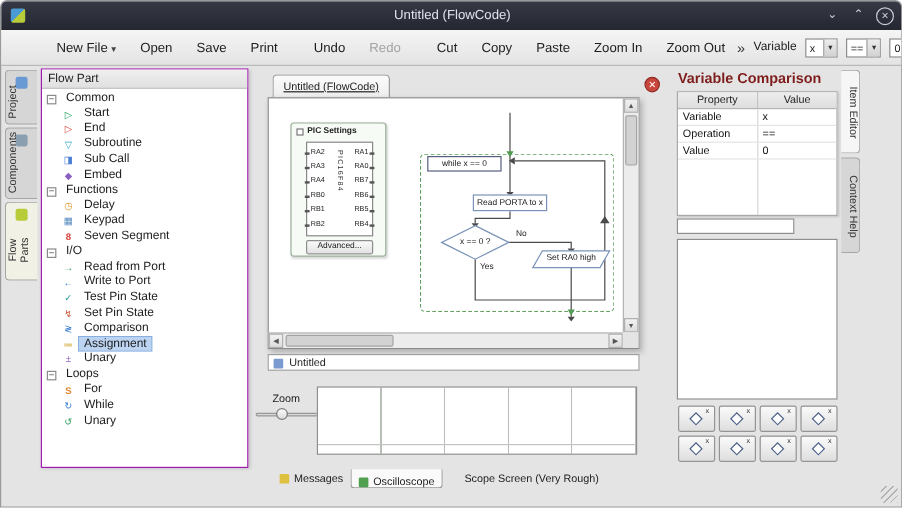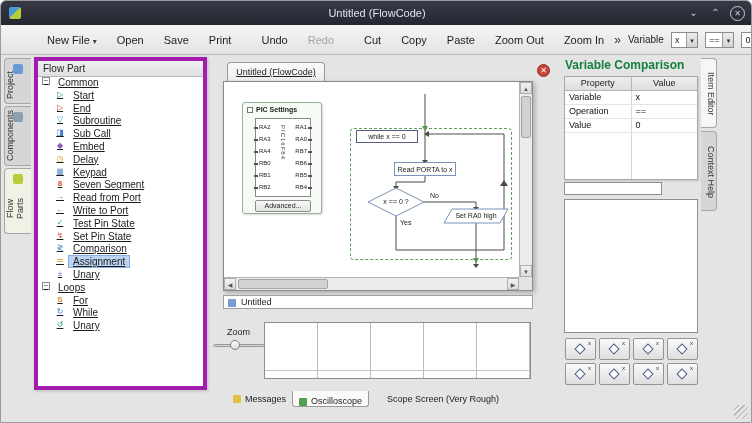--- a/index.html
+++ b/index.html
@@ -28,23 +28,23 @@
   .combo .drop{width:11px;background:linear-gradient(#ececec,#d2d2d2);border-left:1px solid #9a9a9a;text-align:center;}
   .combo .drop::after{content:"▾";font-size:7px;color:#333;line-height:14px;}
 
   
   .ltab{position:absolute;left:3px;width:27px;background:#d6d6d6;border:1px solid #a6a6a6;border-right:none;border-radius:4px 0 0 4px;}
   .ltab.active{background:#f1f1e6;}
   .ltab .ic{position:absolute;top:5px;left:8px;width:10px;height:10px;border-radius:2px;}
   .ltab .txt{position:absolute;top:18px;bottom:4px;left:0;right:0;writing-mode:vertical-rl;transform:rotate(180deg);font-size:9px;color:#333;text-align:center;}
 
   
-  .tree{position:absolute;left:33px;top:56px;width:173px;height:333px;background:#fff;border:4px solid #a21caf;box-shadow:1px 1px 3px rgba(0,0,0,.18);}
+  .tree{position:absolute;left:33px;top:56px;width:173px;height:333px;background:#fff;border:1px solid #a21caf;box-shadow:1px 1px 3px rgba(0,0,0,.18);}
   .tree-head{height:16px;background:linear-gradient(#f0f0f0,#e0e0e0);border-bottom:1px solid #b8b8b8;font-size:10px;line-height:15px;padding-left:5px;color:#222;}
-  .t-group,.t-item{height:12.8px;display:flex;align-items:flex-start;font-size:10px;color:#1c1c1c;white-space:nowrap;text-decoration:underline;}
+  .t-group,.t-item{height:12.8px;display:flex;align-items:flex-end;font-size:10px;color:#1c1c1c;white-space:nowrap;}
   .t-group{padding-left:4px;}
   .t-item{padding-left:17px;}
   .exp{width:8px;height:8px;border:1px solid #8a8a8a;background:#fff;font-size:8px;line-height:6px;text-align:center;color:#444;margin-right:4px;flex:0 0 auto;}
   .exp::before{content:"−";}
   .t-ic{width:10px;margin-right:4px;font-size:8px;text-align:center;flex:0 0 auto;}
   .t-label{padding:0 4px;}
   .t-item.sel .t-label{background:#bcd4f2;outline:1px solid #86aede;}
 
   
   .doc-tab{position:absolute;left:226px;top:61px;width:98px;height:20px;background:linear-gradient(#fbfbfb,#ededed);border:1px solid #9a9a9a;border-bottom:none;border-radius:4px 4px 0 0;font-size:9px;text-align:center;line-height:19px;text-decoration:underline;color:#222;}
@@ -85,21 +85,21 @@
   .slider{position:absolute;left:212px;top:338px;width:52px;height:12px;}
   .slider .track{position:absolute;left:0;right:0;top:5px;height:3px;background:#d8d8d8;border:1px solid #979797;border-radius:2px;}
   .slider .thumb{position:absolute;left:17px;top:1px;width:10px;height:10px;border-radius:50%;background:linear-gradient(#fbfbfb,#dcdcdc);border:1px solid #7e7e7e;}
   .scope{position:absolute;left:263px;top:321px;width:267px;height:57px;background:#fff;border:1px solid #8e8e8e;background-image:repeating-linear-gradient(to right,transparent 0 52px,#b6beb6 52px 53px);}
   .scope-baseline{position:absolute;left:0;right:0;bottom:7px;height:1px;background:#c4c4c4;}
   .btab{position:absolute;top:390px;height:16px;display:flex;align-items:center;gap:4px;padding:0 6px;font-size:9px;color:#222;}
   .btab.active{background:#fafafa;border:1px solid #9a9a9a;border-top:none;border-radius:0 0 3px 3px;}
   .btab .bic{width:8px;height:8px;border-radius:1px;flex:0 0 auto;}
 
   
-  .rp-title{position:absolute;left:564px;top:57px;font-size:12px;font-weight:bold;color:#15803d;}
+  .rp-title{position:absolute;left:564px;top:57px;font-size:12px;font-weight:bold;color:#7f1d1d;}
   .vtable{position:absolute;left:563px;top:75px;width:134px;height:104px;background:#fff;border:1px solid #a8a8a8;box-shadow:1px 1px 2px rgba(0,0,0,.15);}
   .vt-head{display:flex;height:14px;}
   .vt-hcell{flex:1;background:linear-gradient(#ededed,#dedede);border-right:1px solid #b4b4b4;border-bottom:1px solid #b4b4b4;font-size:9px;text-align:center;line-height:13px;color:#222;}
   .vt-hcell:last-child{border-right:none;}
   .vt-row{display:flex;height:14px;}
   .vt-cell{flex:1;border-right:1px solid #d8d8d8;border-bottom:1px solid #e4e4e4;font-size:9px;line-height:13px;padding-left:4px;color:#111;}
   .vt-cell:last-child{border-right:none;}
   .vt-fill{position:relative;flex:1;height:46px;}
   .vt-fill .mid{position:absolute;left:50%;top:0;bottom:0;width:1px;background:#d8d8d8;}
   .rp-input{position:absolute;left:563px;top:181px;width:98px;height:13px;background:#fff;border:1px solid #8e8e8e;}
@@ -136,22 +136,22 @@
     <span class="tb">Open</span>
     <span class="tb">Save</span>
     <span class="tb">Print</span>
     <span class="tsep"></span>
     <span class="tb">Undo</span>
     <span class="tb disabled">Redo</span>
     <span class="tsep"></span>
     <span class="tb">Cut</span>
     <span class="tb">Copy</span>
     <span class="tb">Paste</span>
+    <span class="tb">Zoom In</span>
     <span class="tb">Zoom Out</span>
-    <span class="tb">Zoom In</span>
     <div class="tb-right">
       <span class="overflow">»</span>
       <span class="var-label">Variable</span>
       <span class="combo">
           <span class="val">x</span>
           <span class="drop"></span>
         </span>
       <span class="combo">
           <span class="val">==</span>
           <span class="drop"></span>
@@ -196,33 +196,41 @@
       </div>
     <div class="t-item">
         <span class="t-ic" style="color:#4a7fd4">◨</span>
         <span class="t-label">Sub Call</span>
       </div>
     <div class="t-item">
         <span class="t-ic" style="color:#8a5fc0">◆</span>
         <span class="t-label">Embed</span>
       </div>
 
+    <div class="t-group">
+        <span class="exp"></span>
+        <span class="t-label">Functions</span>
+      </div>
     <div class="t-item">
         <span class="t-ic" style="color:#e09a2f">◷</span>
         <span class="t-label">Delay</span>
       </div>
     <div class="t-item">
         <span class="t-ic" style="color:#5a8dc0">▦</span>
         <span class="t-label">Keypad</span>
       </div>
     <div class="t-item">
         <span class="t-ic" style="color:#d8453c;font-weight:bold">8</span>
         <span class="t-label">Seven Segment</span>
       </div>
 
+    <div class="t-group">
+        <span class="exp"></span>
+        <span class="t-label">I/O</span>
+      </div>
     <div class="t-item">
         <span class="t-ic" style="color:#2f9e5f">→</span>
         <span class="t-label">Read from Port</span>
       </div>
     <div class="t-item">
         <span class="t-ic" style="color:#3a7fd0">←</span>
         <span class="t-label">Write to Port</span>
       </div>
     <div class="t-item">
         <span class="t-ic" style="color:#2fa0a0">✓</span>

